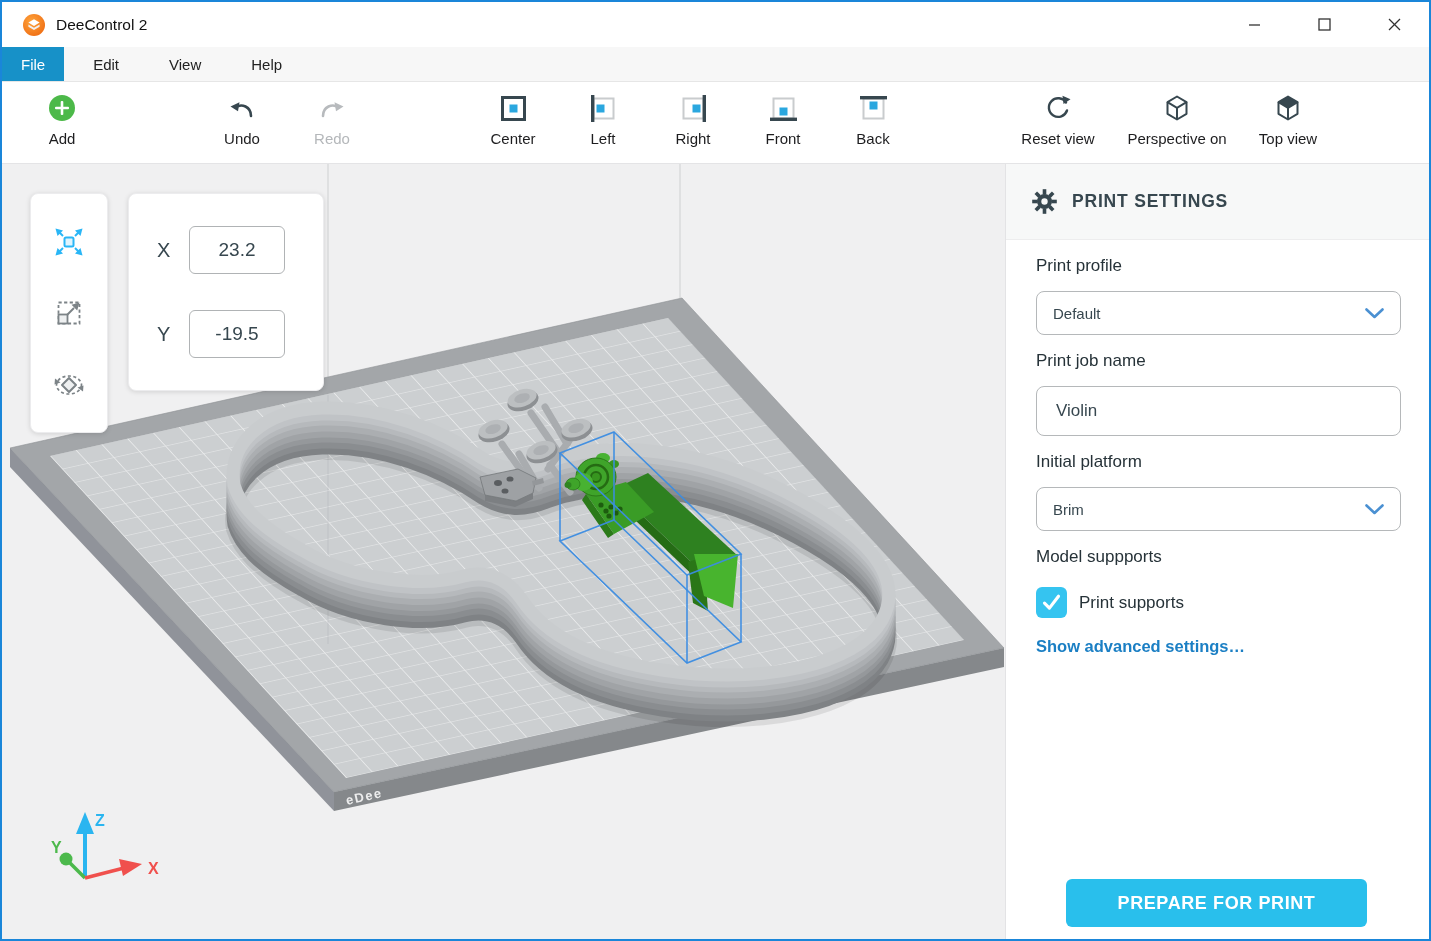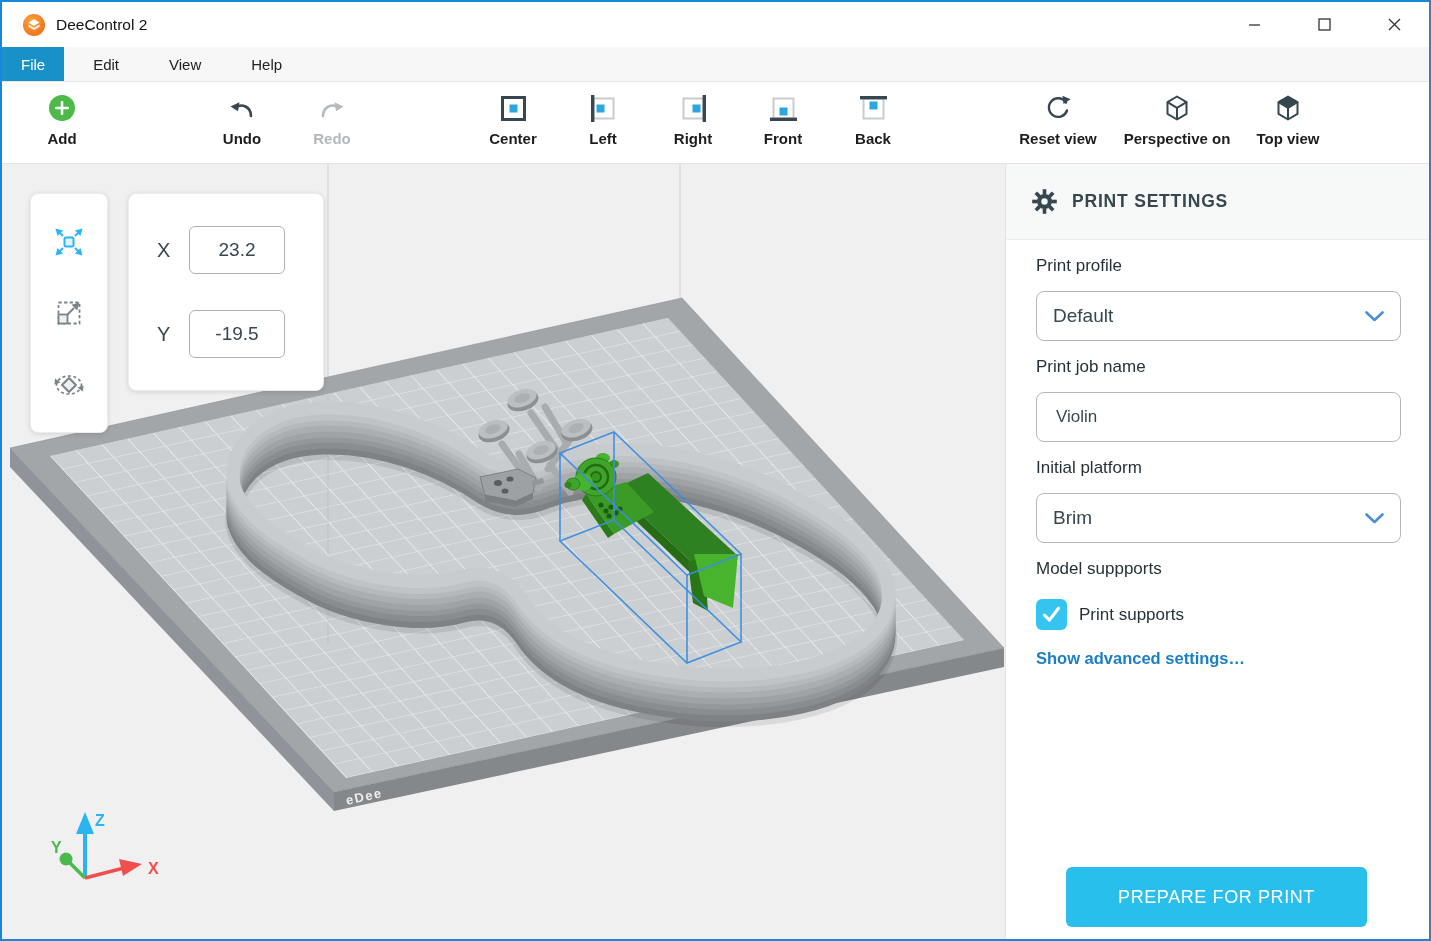--- a/index.html
+++ b/index.html
@@ -13,21 +13,21 @@
   .wincontrols { position:absolute; right:0; top:0; height:45px; display:flex; }
   .winbtn { width:70px; height:45px; display:flex; align-items:center; justify-content:center; cursor:default; }
 
   
   .menubar { height:35px; background:#f7f7f7; border-bottom:1px solid #e6e6e6; display:flex; align-items:stretch; flex:0 0 auto; }
   .menuitem { padding:0 21px; display:flex; align-items:center; font-size:15px; color:#222; }
   .menuitem.active { background:#1791c8; color:#fff; padding:0 19px; margin-left:0; }
   .menuitem:not(.active){ margin-left:8px; }
 
   
-  .toolbar { height:82px; background:#fff; border-bottom:1px solid #e4e4e6; position:relative; flex:0 0 auto;font-weight:bold; }
+  .toolbar { height:82px; background:#fff; border-bottom:1px solid #e4e4e6; position:relative; flex:0 0 auto; }
   .tbitem { position:absolute; top:8px; width:120px; display:flex; flex-direction:column; align-items:center; }
   .tbitem .ticon { height:36px; display:flex; align-items:center; justify-content:center; }
   .tbitem .tlabel { margin-top:4px; font-size:15px; color:#1d1d1f; }
   .tbitem.disabled .tlabel { color:#b4b7ba; }
 
   
   .main { flex:1 1 auto; display:flex; min-height:0; }
   .viewport { position:relative; width:1003px; background:#f0f0f1; flex:0 0 auto; }
   .viewport svg.scene { display:block; }
 
@@ -39,27 +39,27 @@
   .xylabel { width:32px; font-size:20px; color:#37474f; }
   .xyinput { width:96px; height:48px; border:1.5px solid #b0b3b5; border-radius:6px; font-size:19px; color:#37474f; text-align:center; font-family:"Liberation Sans",sans-serif; background:#fff; }
 
   
   .sidepanel { width:424px; background:#fff; border-left:1px solid #e3e3e5; position:relative; flex:0 0 auto; }
   .ps-header { height:76px; background:#f7f8f8; border-bottom:1px solid #ededee; display:flex; align-items:center; }
   .ps-header .gear { margin-left:25px; }
   .ps-title { margin-left:14px; font-size:17.5px; font-weight:bold; letter-spacing:.8px; color:#37474f; }
   .ps-body { padding:0 28px 0 30px; }
   .ps-label { margin-top:16px; font-size:17px; color:#263238; }
-  .ps-select { margin-top:15px; height:50px; border:1.5px solid #b5b8ba; border-radius:8px; display:flex; align-items:center; padding:0 16px; font-size:19px; color:#37474f; justify-content:space-between; background:#fff; }
+  .ps-select { margin-top:15px; height:44px; border:1.5px solid #b5b8ba; border-radius:8px; display:flex; align-items:center; padding:0 16px; font-size:15px; color:#37474f; justify-content:space-between; background:#fff; }
   .ps-input { margin-top:15px; width:100%; height:50px; border:1.5px solid #b5b8ba; border-radius:8px; padding:0 19px; font-size:17px; color:#37474f; font-family:"Liberation Sans",sans-serif; background:#fff; }
   .checkrow { margin-top:20px; display:flex; align-items:center; }
   .checkbox { width:31px; height:31px; border-radius:6px; background:#35c4f0; display:flex; align-items:center; justify-content:center; }
   .checklabel { margin-left:12px; font-size:17px; color:#263238; }
   .advlink { margin-top:19px; font-size:16.5px; font-weight:bold; color:#1b7fc4; cursor:pointer; }
-  .preparebtn { position:absolute; left:60px; right:62px; bottom:12px; height:60px; background:#29bfec; border:none; border-radius:6px; color:#fff; font-size:18px; font-weight:normal; letter-spacing:.6px; font-family:"Liberation Sans",sans-serif; cursor:pointer; }
+  .preparebtn { position:absolute; left:60px; right:62px; bottom:12px; height:48px; background:#29bfec; border:none; border-radius:6px; color:#fff; font-size:18px; font-weight:bold; letter-spacing:.6px; font-family:"Liberation Sans",sans-serif; cursor:pointer; }
 </style>
 </head>
 <body>
 
 <div class="window">
 
   <div class="titlebar">
     <svg class="appicon" viewBox="0 0 24 24">
       <defs>
         <radialGradient id="orng" cx="40%" cy="35%" r="75%">

